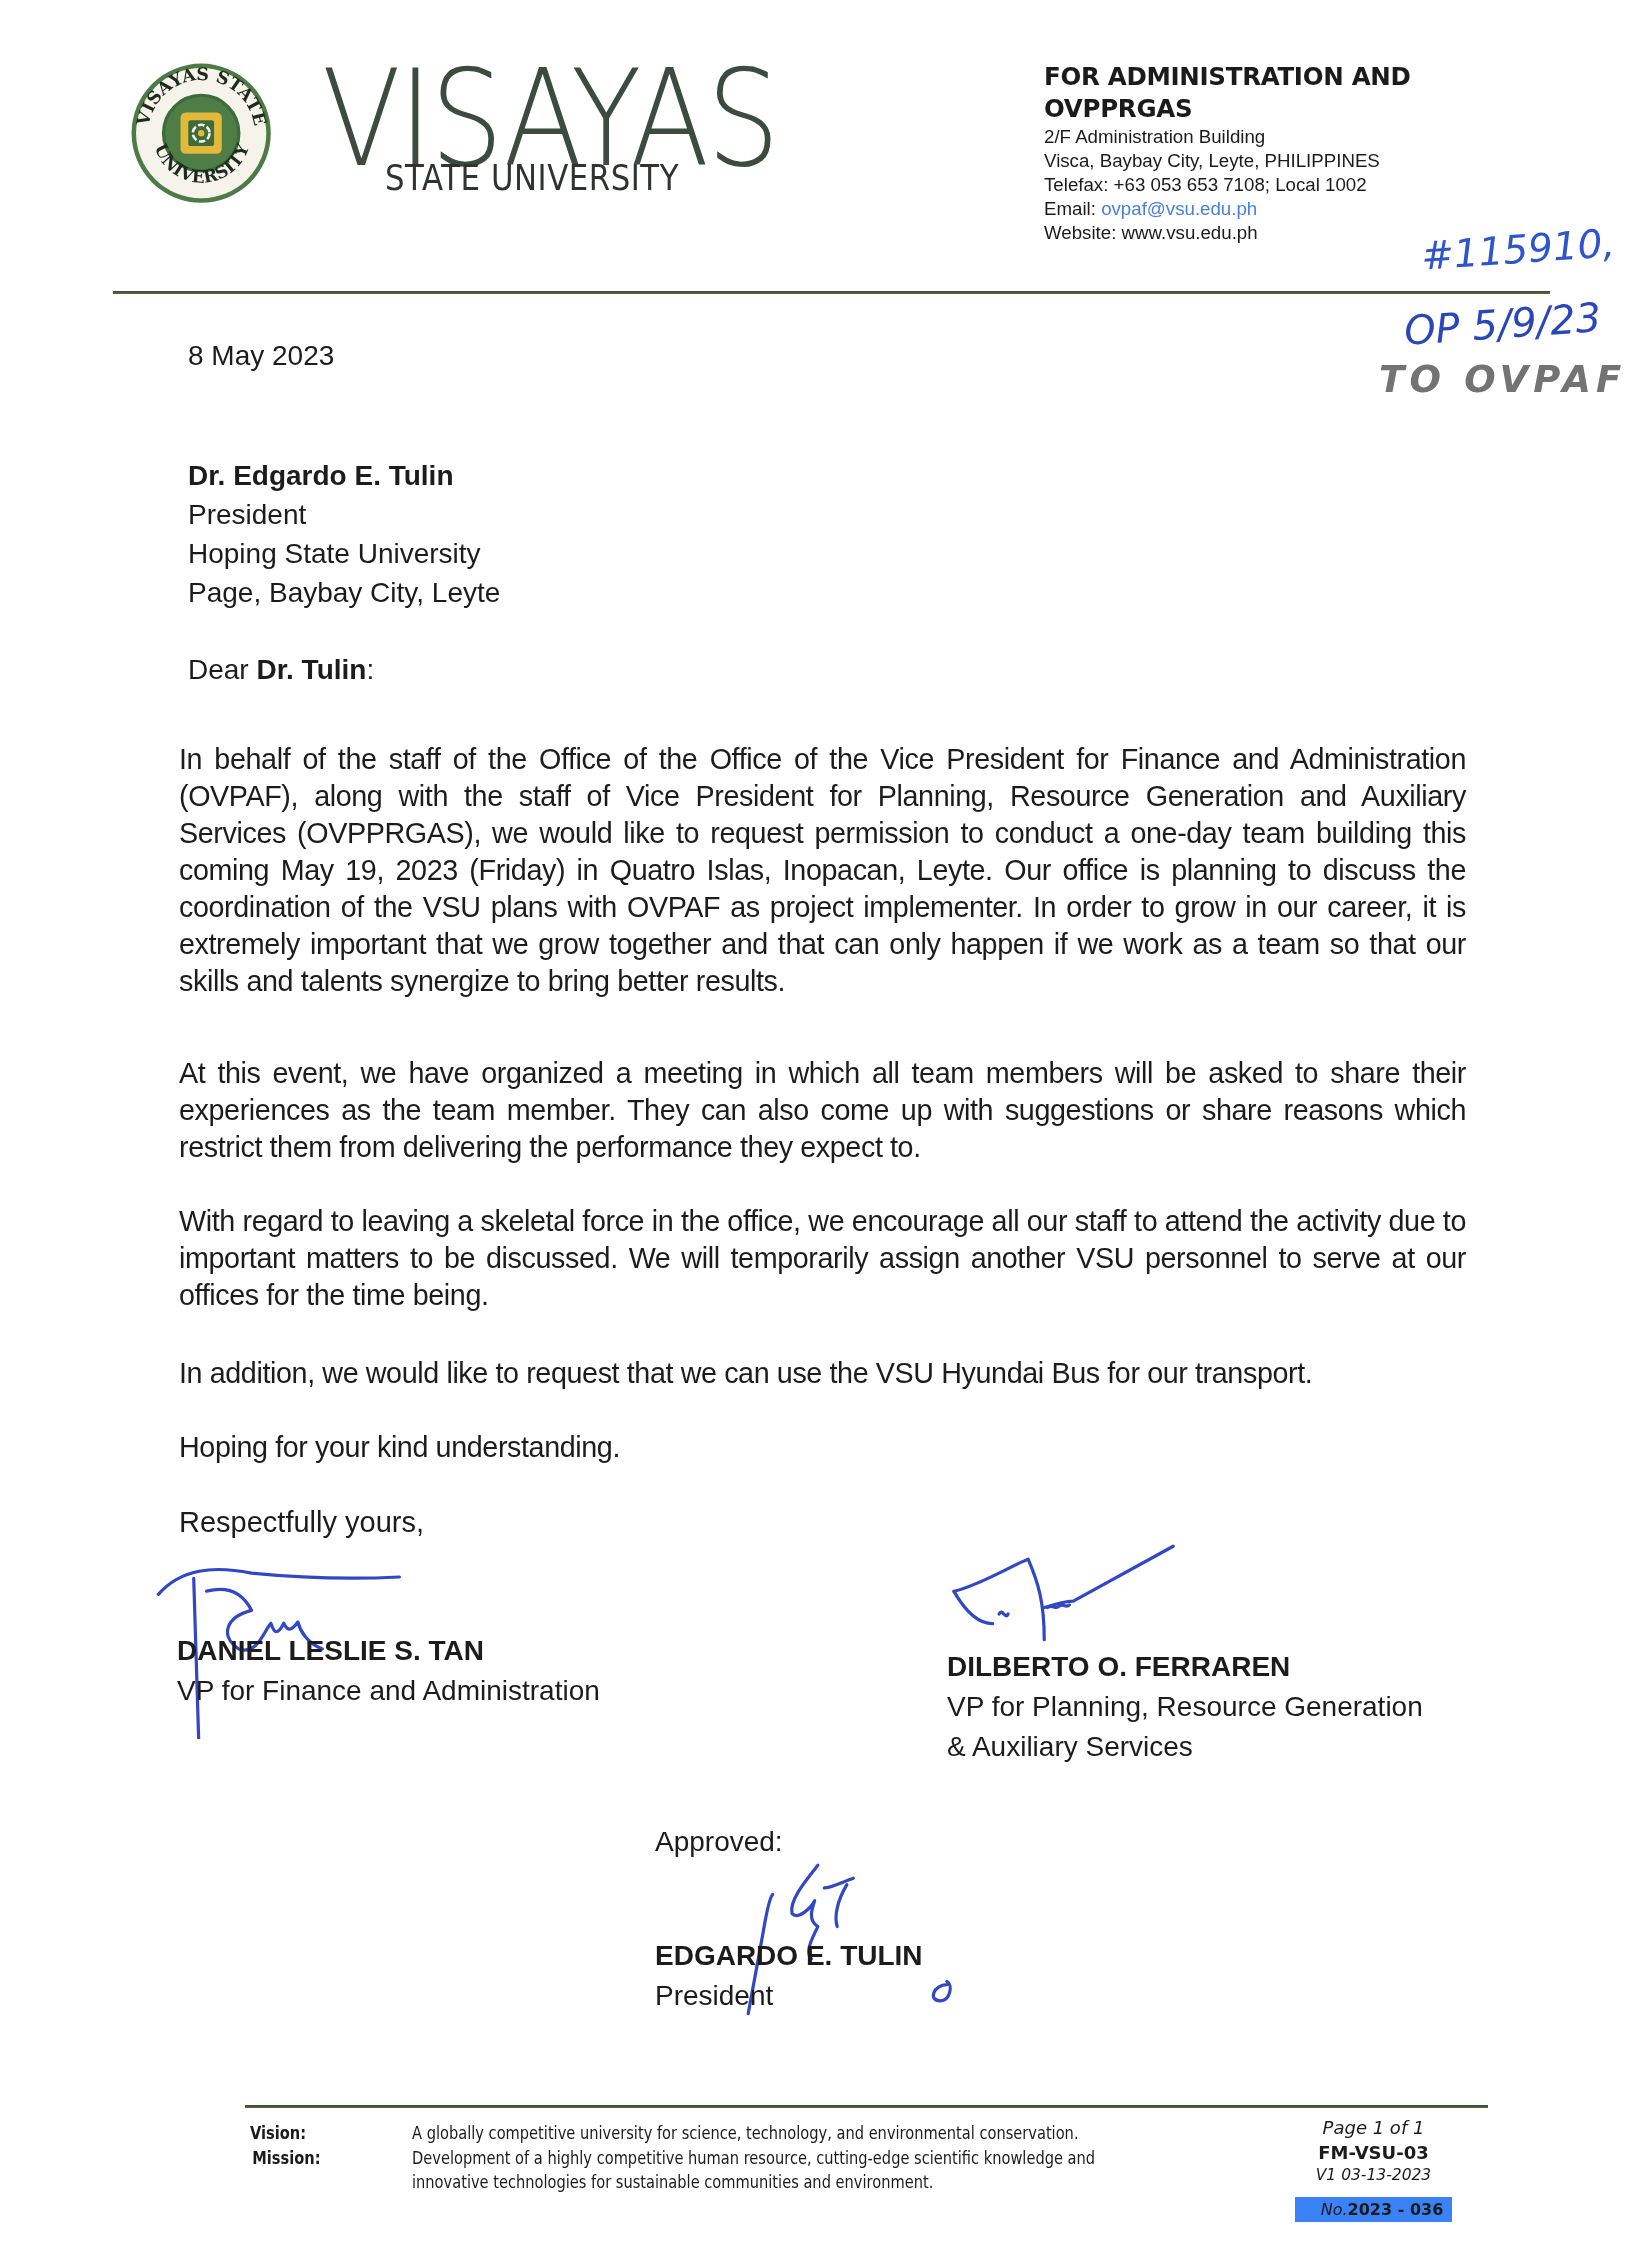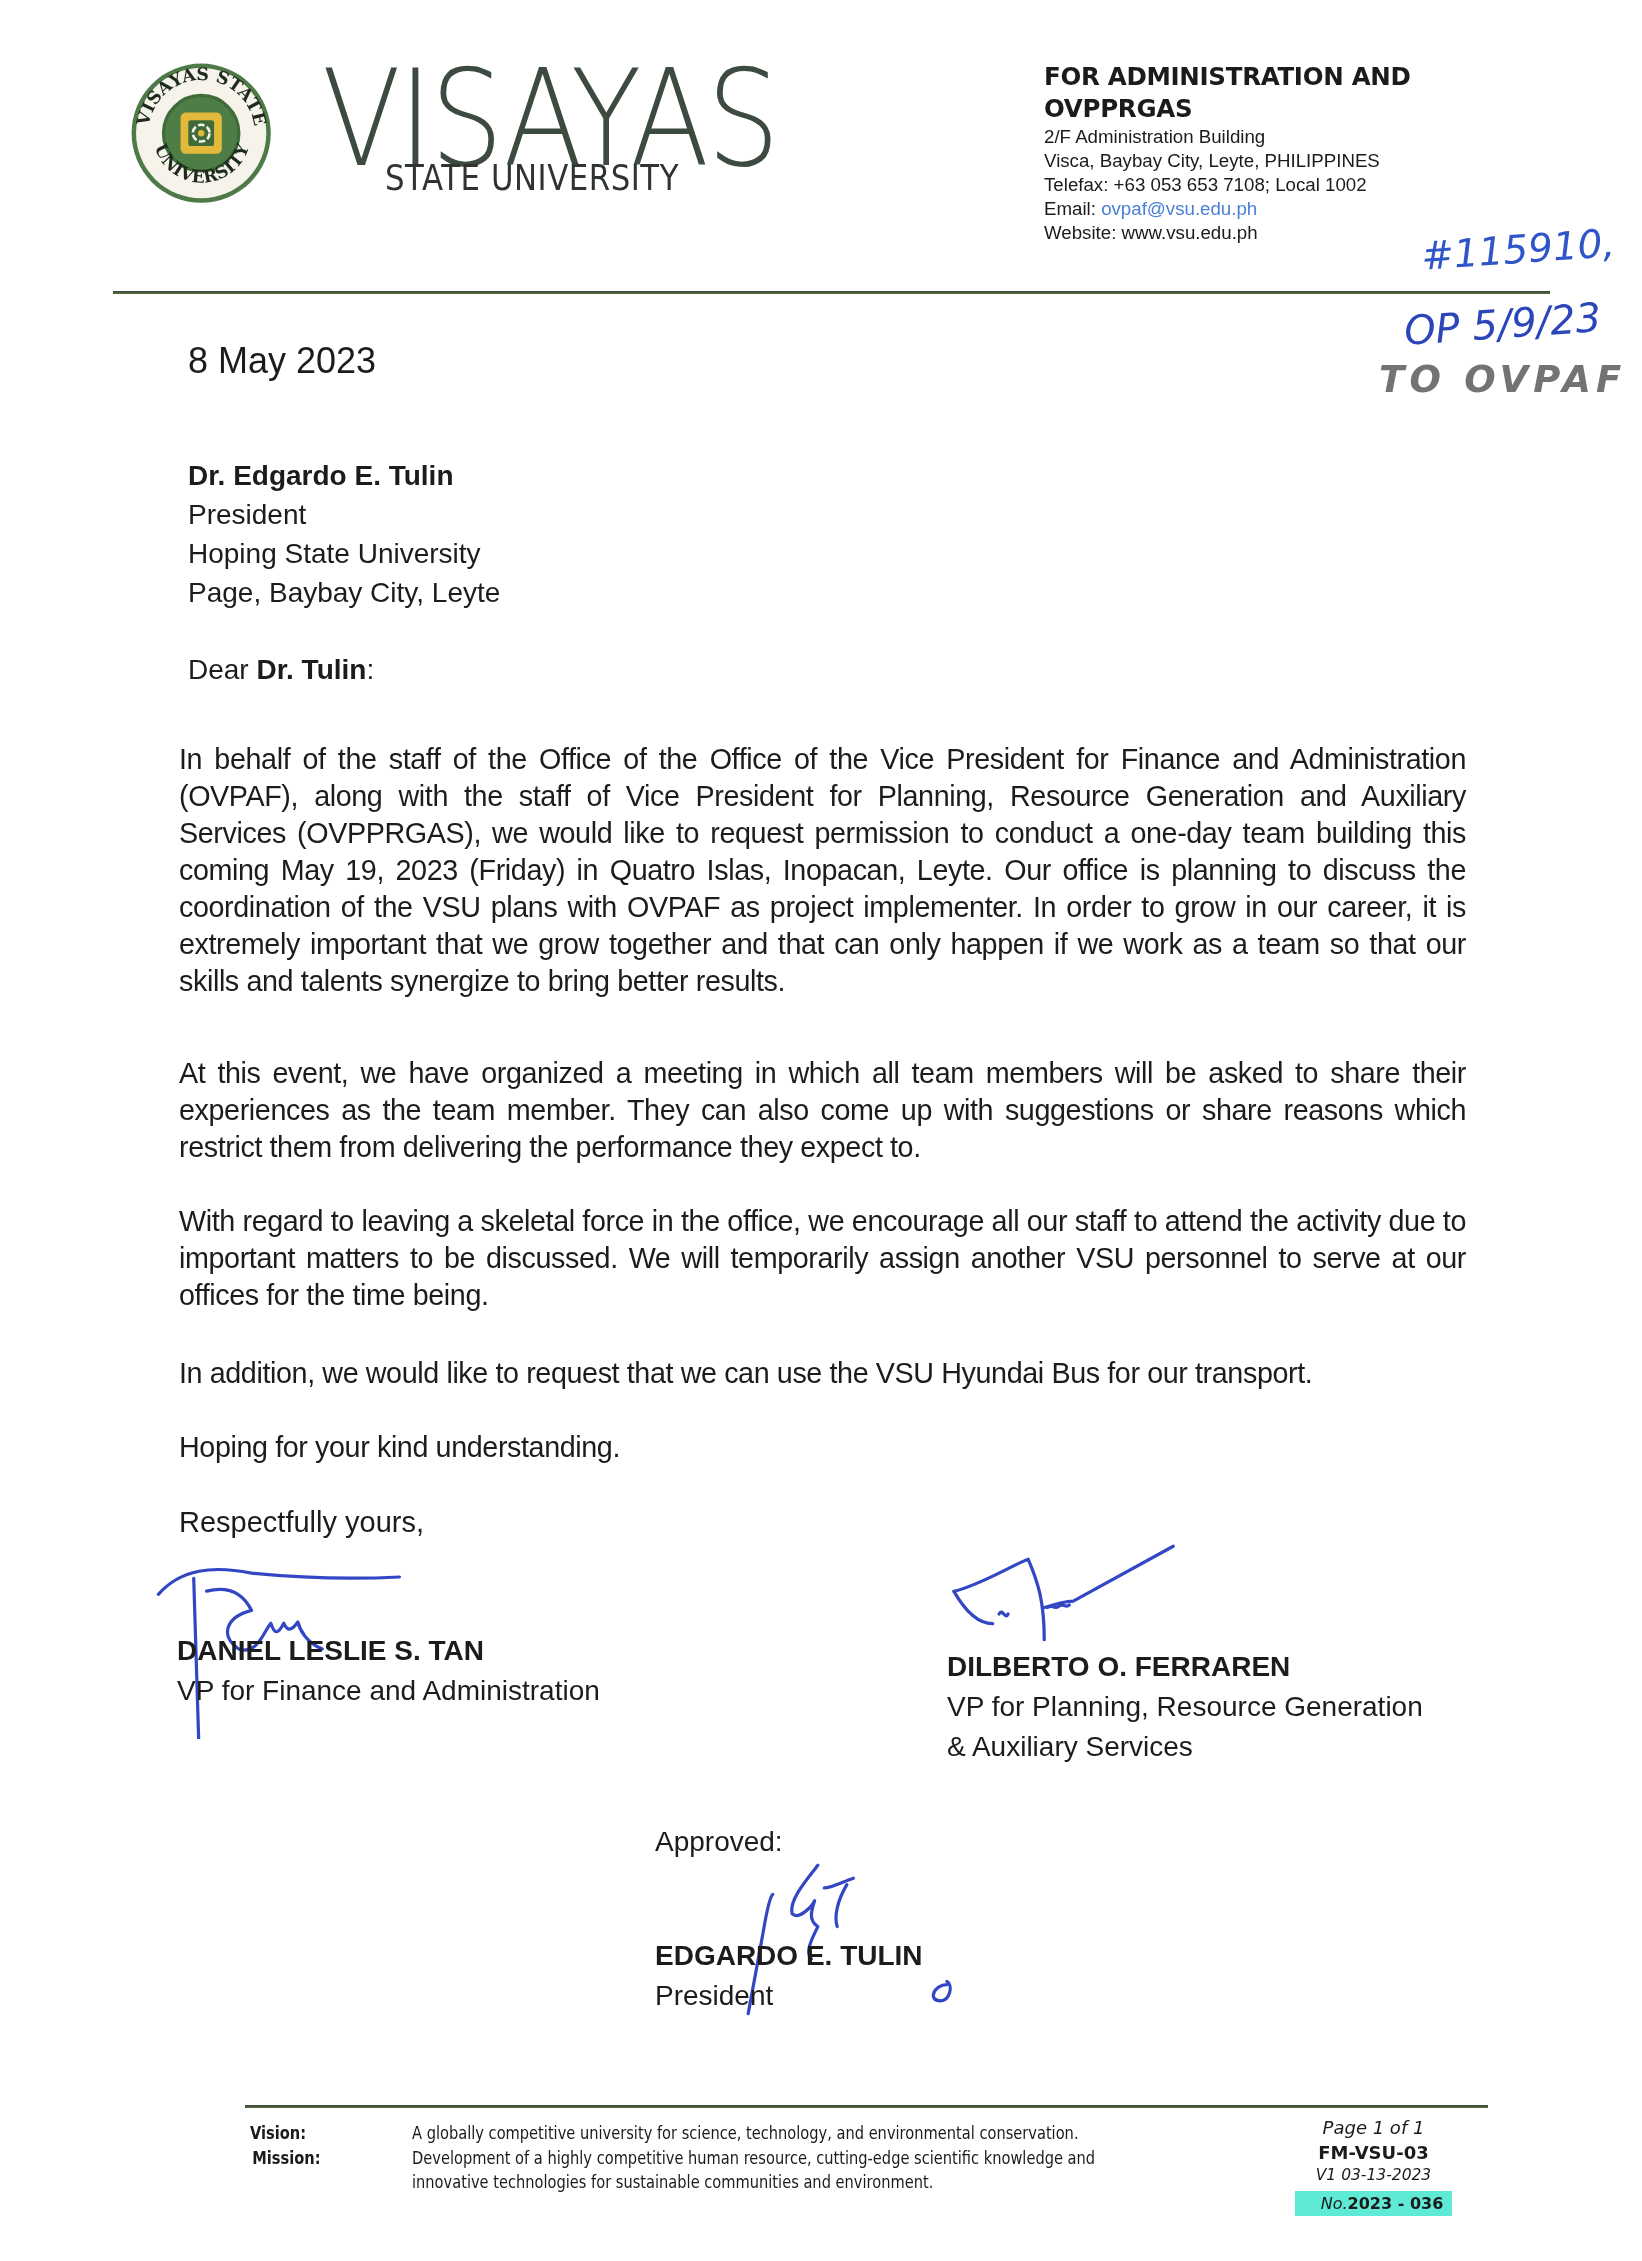--- a/index.html
+++ b/index.html
@@ -17,21 +17,21 @@
   .office .l a { color:#4a7fd6; }
 
   .hrule-top { left:113px; top:291px; width:1437px; height:3.2px; background:linear-gradient(#3d4a38,#5b6b42); }
 
   .hw { font-family:"DejaVu Sans", sans-serif; color:#2f55c9; font-style:italic; }
   .hw1 { left:1421px; top:227px; font-size:39px; transform:rotate(-4deg); }
   .hw2 { left:1404px; top:301px; font-size:40px; color:#2a46b8; transform:rotate(-4deg); }
   .hw3 { left:1379px; top:358px; font-size:37px; color:#737373; letter-spacing:5.2px;font-weight:bold; }
 
   
-  .date { left:188px; top:340px; font-size:36px; }
+  .date { left:188px; top:340px; font-size:28px; }
   .addr { left:188px; top:456px; font-size:28px; line-height:39px; }
   .addr .nm { font-weight:bold; }
   .salut { left:188px; top:654px; font-size:28px; }
   .salut b { font-weight:bold; }
 
   .para { left:179px; width:1300px; font-size:29px; line-height:37px; text-align:justify; font-family:"Liberation Sans", sans-serif; letter-spacing:-0.4px; transform:scaleX(0.99); transform-origin:left top; }
   .p1 { top:741px; }
   .p2 { top:1055px; }
   .p3 { top:1203px; }
   .p4 { top:1355px; }
@@ -55,21 +55,21 @@
   .hrule-bot { left:245px; top:2105px; width:1243px; height:3.2px; background:linear-gradient(#3d463a,#556b40); }
   .foot { font-family:"DejaVu Sans", sans-serif; font-size:17px; line-height:24.5px; color:#1b1b1b; transform:scaleX(0.86); transform-origin:left top; }
   .f-lbl { left:250px; top:2121px; font-weight:bold; }
   .f-lbl div:nth-child(2) { padding-left:2.6px; }
   .f-txt { left:290px; top:2121px; left:290px; }
   .f-txt { left:290px; }
   .meta { left:1288px; top:2116px; width:171px; text-align:center; font-family:"DejaVu Sans", sans-serif; color:#1b1b1b; }
   .meta .pg { font-style:italic; font-size:18px; line-height:24.5px; }
   .meta .fm { font-weight:bold; font-size:18px; line-height:24.5px; }
   .meta .v { font-style:italic; font-size:15.5px; line-height:20.6px; }
-  .meta .no { display:inline-block; margin-top:5px; padding:1.3px 9px 1.3px 26px; background:#5eead4; font-weight:bold; font-size:16px; line-height:23px; }
+  .meta .no { display:inline-block; margin-top:11px; padding:1.3px 9px 1.3px 26px; background:#3b82f6; font-weight:bold; font-size:16px; line-height:23px; }
   .meta .no i { font-weight:normal; }
 </style>
 </head>
 <body>
 
 <div class="abs seal">
   <svg viewBox="0 0 225 225" width="145" height="145">
     <defs>
       <path id="arcTop" d="M 30 112 A 82 82 0 0 1 195 112"></path>
       <path id="arcBot" d="M 38 125 A 76 76 0 0 0 188 125"></path>

